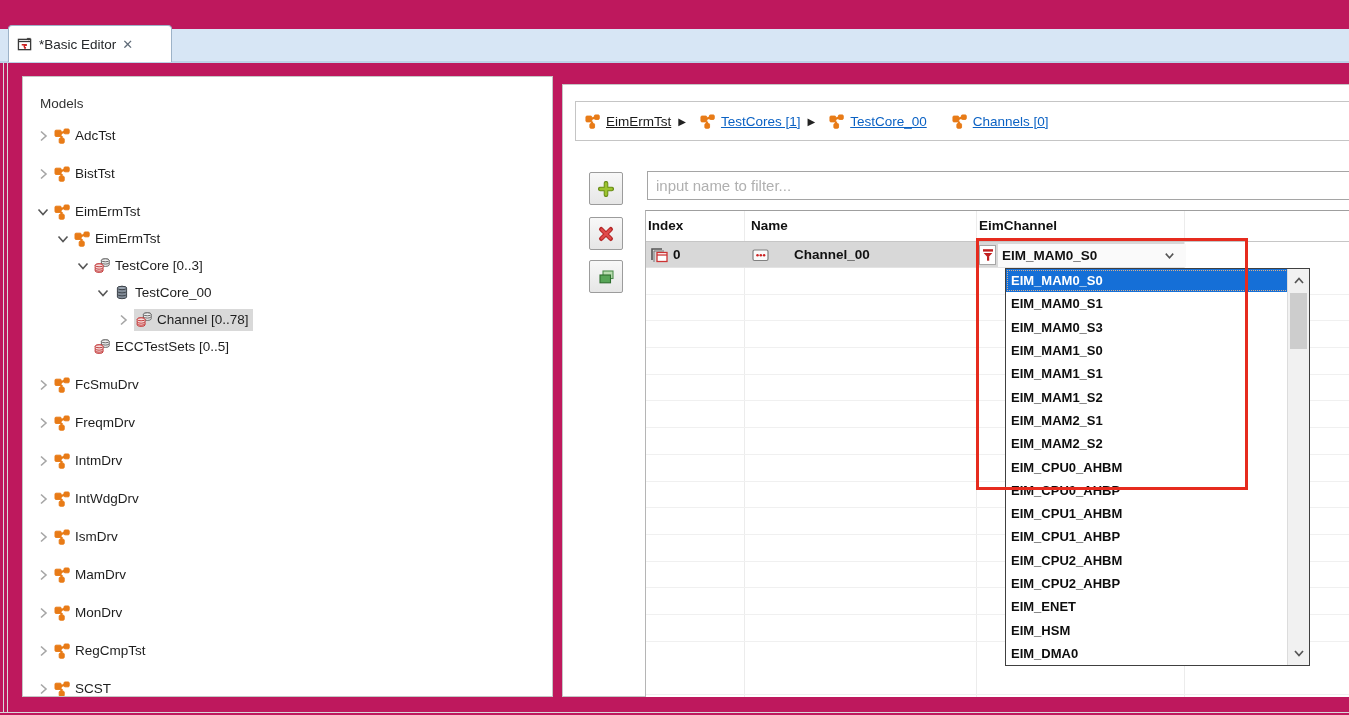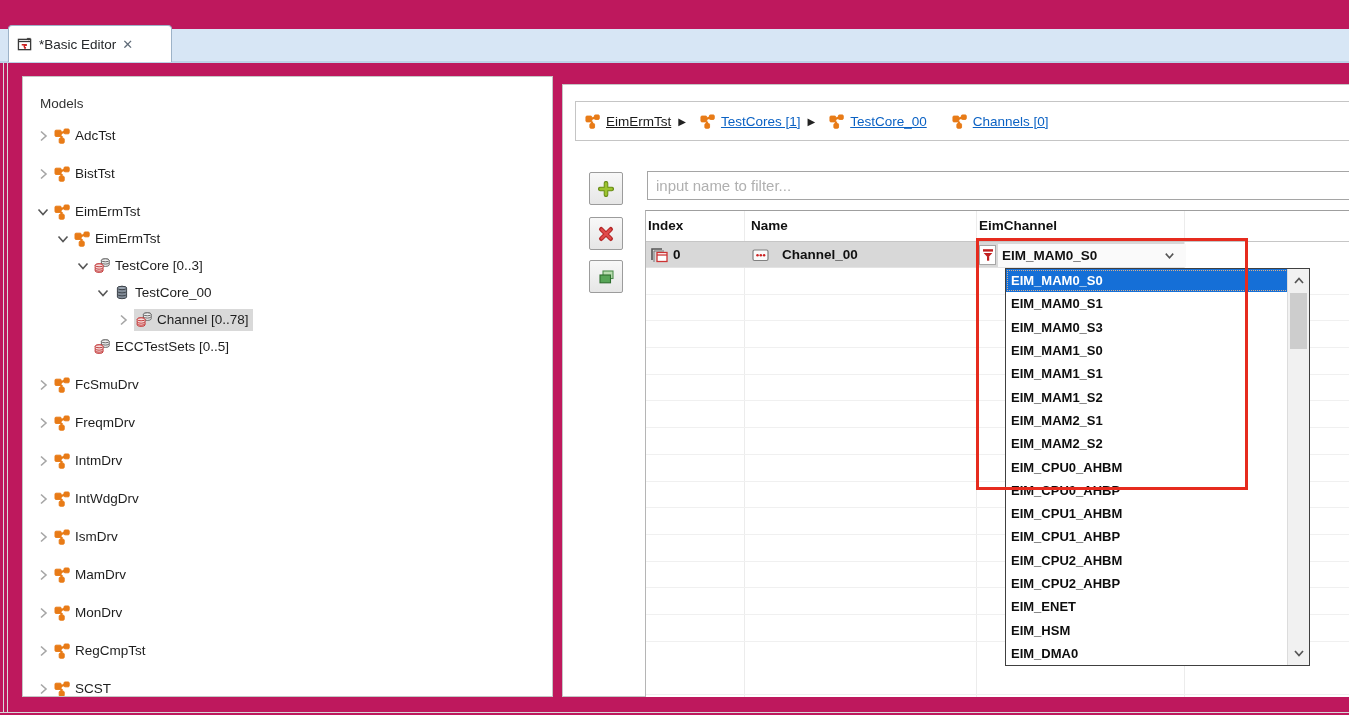--- a/index.html
+++ b/index.html
@@ -514,21 +514,21 @@
           <svg width="18" height="15">
             <use href="#i-rowwin"></use>
           </svg>
         </span>
       <span class="celltext" style="left:27px">0</span>
       <span class="cellicon" style="left:106px;top:6px">
           <svg width="17" height="14">
             <use href="#i-namebox"></use>
           </svg>
         </span>
-      <span class="celltext" style="left:136px">Channel_00</span>
+      <span class="celltext" style="left:148px">Channel_00</span>
       <span class="funnelbox">
           <svg width="14" height="16">
             <use href="#i-funnel"></use>
           </svg>
         </span>
       <span class="combo">
         <span class="cval">EIM_MAM0_S0</span>
         <span class="carr"><svg width="13" height="13">
               <use href="#i-sb-dn"></use>
             </svg></span>

